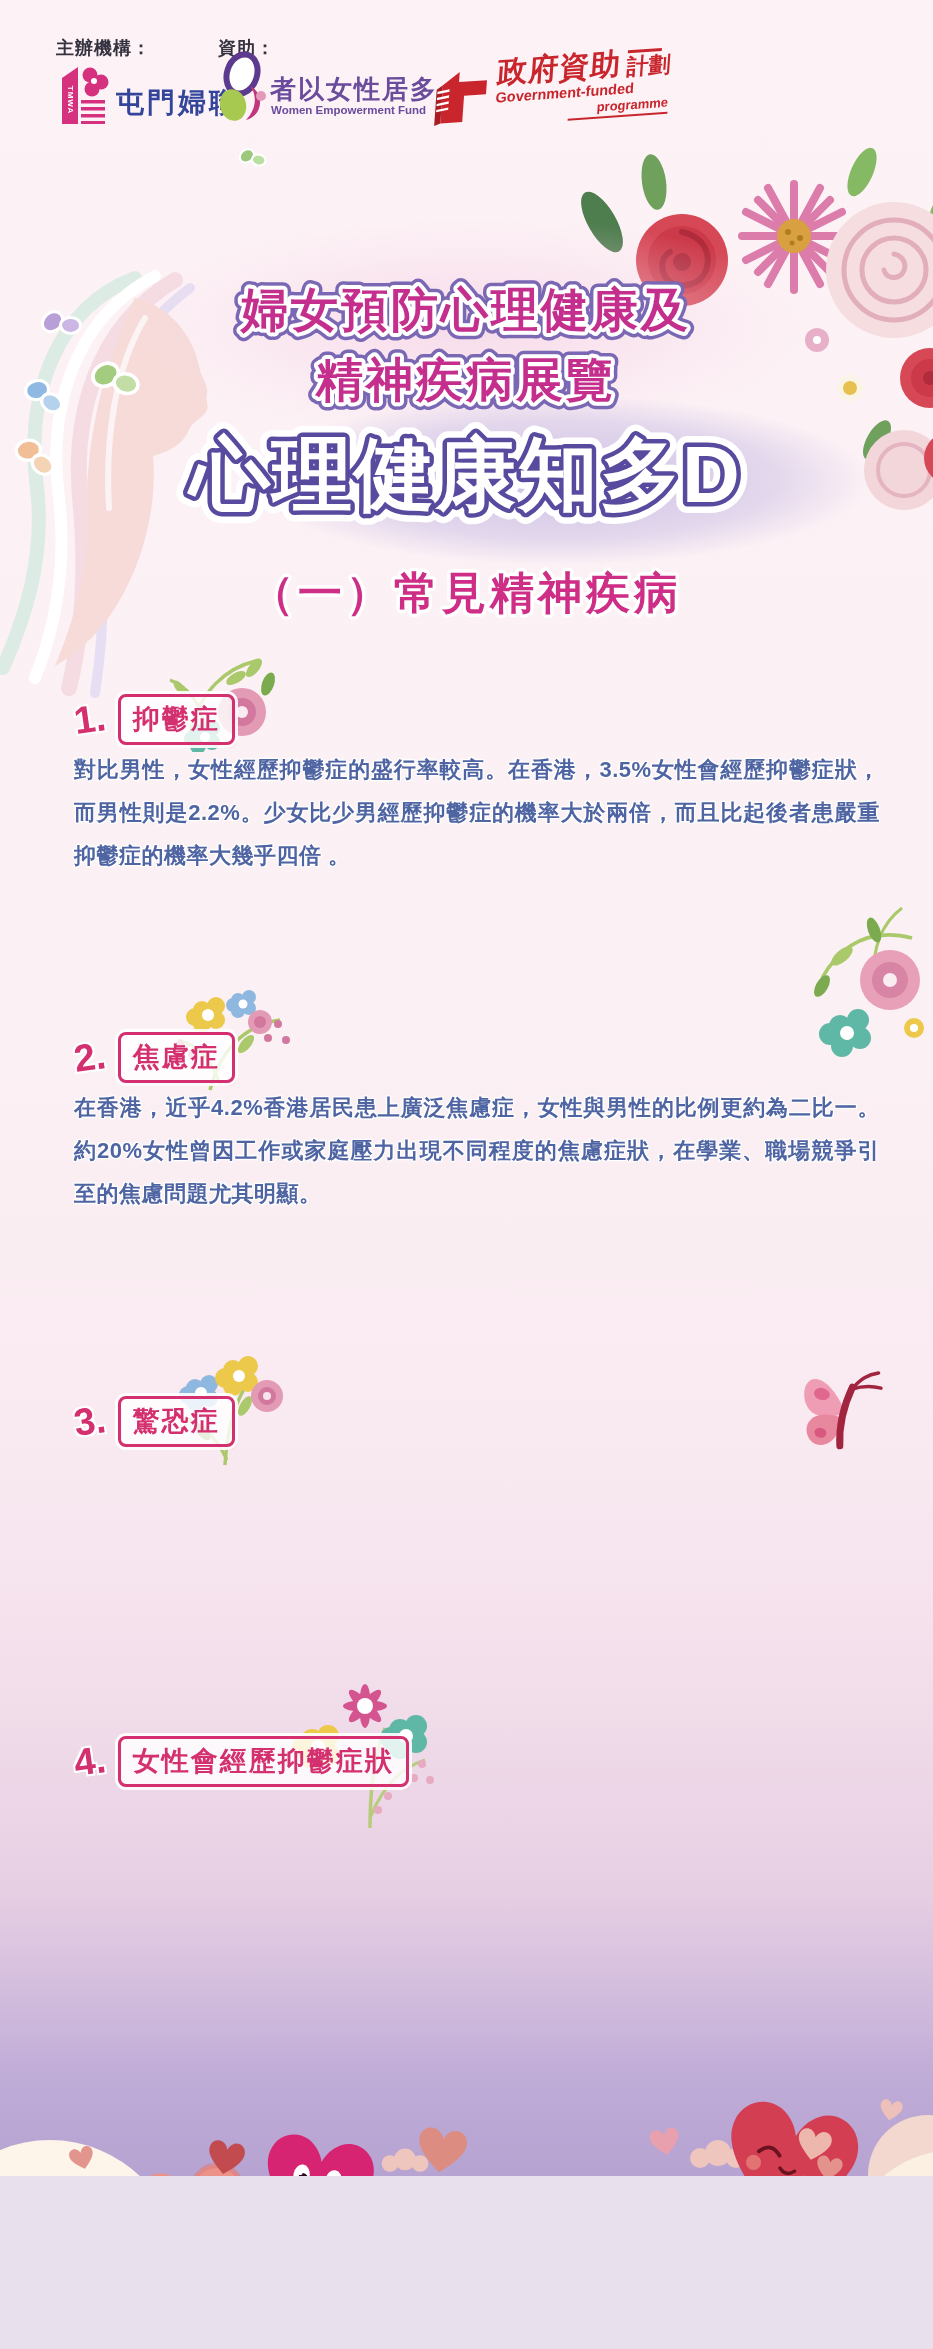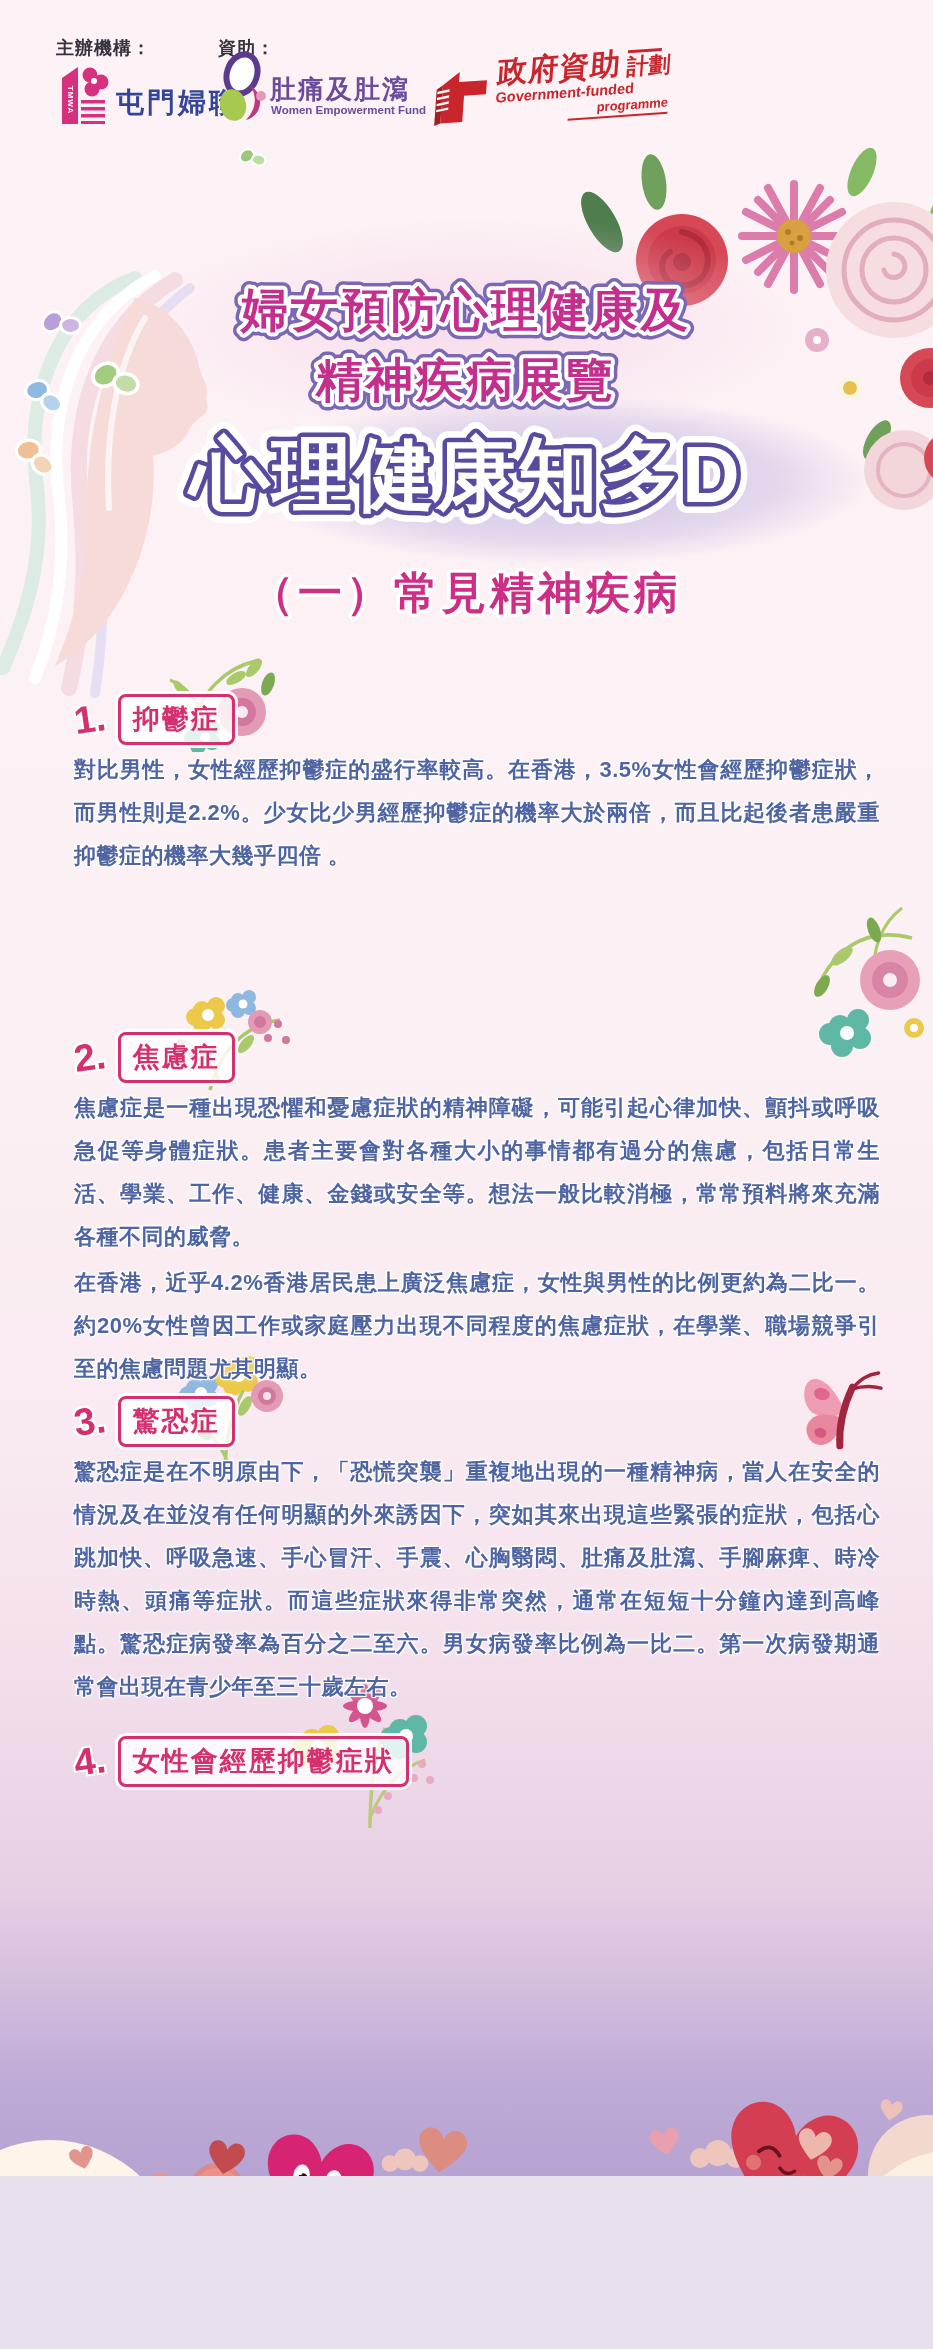--- a/index.html
+++ b/index.html
@@ -73,21 +73,21 @@
     <text x="14" y="38" font-size="8" fill="#ffffff" font-weight="bold" text-anchor="middle" writing-mode="tb" letter-spacing="1">TMWA</text>
   </svg>
   <div class="org-name">屯門婦聯</div>
 
   <svg class="fund-mark" width="58" height="82" viewBox="0 0 58 82">
     <ellipse cx="30" cy="24" rx="15" ry="20" fill="#fff" stroke="#5c3a8e" stroke-width="6" transform="rotate(18 30 24)"></ellipse>
     <ellipse cx="21" cy="55" rx="13" ry="16" fill="#a8c94f" transform="rotate(-14 21 55)"></ellipse>
     <path d="M38 36 C53 43 51 66 34 70 C45 59 45 44 38 36 Z" fill="#c0377e"></path>
     <circle cx="49" cy="46" r="5" fill="#e29ab8"></circle>
   </svg>
-  <div class="fund-zh">肚痛及肚瀉</div>
+  <div class="fund-zh">者以女性居多</div>
   <div class="fund-en">Women Empowerment Fund</div>
 
   <div class="gov">
     <svg width="64" height="66" viewBox="0 0 64 66">
       <path d="M18 62 L18 24 L34 12 L34 22 L62 22 L62 36 L40 36 L40 62 Z" fill="#c8252c"></path>
       <path d="M12 64 L12 28 L18 24 L18 62 Z" fill="#a81d23"></path>
       <rect x="13" y="32" width="12" height="2.4" fill="#fff" transform="skewY(-8)"></rect>
       <rect x="13" y="38" width="12" height="2.4" fill="#fff" transform="skewY(-8)"></rect>
       <rect x="13" y="44" width="12" height="2.4" fill="#fff" transform="skewY(-8)"></rect>
       <rect x="13" y="50" width="12" height="2.4" fill="#fff" transform="skewY(-8)"></rect>
@@ -285,21 +285,20 @@
       <circle cx="83" cy="25" r="7" fill="#8fb8e0"></circle>
         <circle cx="93" cy="24" r="4.5" fill="#fff"></circle>
     </g>
     <circle cx="110" cy="42" r="12" fill="#e39ab5"></circle>
       <circle cx="110" cy="42" r="6" fill="#d2789f"></circle>
   </svg>
   <div class="sec-head" style="top:1032px;">
     <span class="sec-num">2.</span><span class="sec-badge"><span>焦慮症</span></span>
   </div>
   <div class="sec-body" style="top:1086px;">
-    <p>焦慮症是一種出現恐懼和憂慮症狀的精神障礙，可能引起心律加快、顫抖或呼吸急促等身體症狀。患者主要會對各種大小的事情都有過分的焦慮，包括日常生活、學業、工作、健康、金錢或安全等。想法一般比較消極，常常預料將來充滿各種不同的威脅。</p>
     <p>在香港，近乎4.2%香港居民患上廣泛焦慮症，女性與男性的比例更約為二比一。約20%女性曾因工作或家庭壓力出現不同程度的焦慮症狀，在學業、職場競爭引至的焦慮問題尤其明顯。</p>
   </div>
 
   <svg class="deco" style="left:795px;top:1356px;transform:rotate(14deg);z-index:2;" width="100" height="105" viewBox="0 0 100 105">
     <path d="M48 52 C20 18 0 30 8 52 C14 68 32 70 46 60 Z" fill="#ef9db4"></path>
     <path d="M46 62 C22 60 10 76 22 90 C32 100 48 92 50 72 Z" fill="#e8889f"></path>
     <ellipse cx="24" cy="44" rx="8" ry="6" fill="#e0688e"></ellipse>
     <ellipse cx="32" cy="82" rx="6" ry="5" fill="#d8597f"></ellipse>
     <path d="M52 30 C48 50 48 70 54 90" stroke="#a2253f" stroke-width="7" fill="none" stroke-linecap="round"></path>
     <path d="M52 32 C58 20 64 14 74 10 M52 32 C62 26 70 24 80 24" stroke="#a2253f" stroke-width="3.5" fill="none" stroke-linecap="round"></path>
@@ -325,23 +324,20 @@
         <circle cx="78" cy="46" r="10" fill="#ecc94b"></circle>
       <circle cx="70" cy="38" r="10" fill="#ecc94b"></circle>
         <circle cx="84" cy="36" r="6" fill="#fff"></circle>
     </g>
     <circle cx="112" cy="56" r="16" fill="#e39ab5"></circle>
       <circle cx="112" cy="56" r="9" fill="#d2789f"></circle>
       <circle cx="112" cy="56" r="4" fill="#fff" opacity=".8"></circle>
   </svg>
   <div class="sec-head" style="top:1396px;">
     <span class="sec-num">3.</span><span class="sec-badge"><span>驚恐症</span></span>
-  </div>
-  <div class="sec-body" style="top:1450px;">
-    <p>驚恐症是在不明原由下，「恐慌突襲」重複地出現的一種精神病，當人在安全的情況及在並沒有任何明顯的外來誘因下，突如其來出現這些緊張的症狀，包括心跳加快、呼吸急速、手心冒汗、手震、心胸翳悶、肚痛及肚瀉、手腳麻痺、時冷時熱、頭痛等症狀。而這些症狀來得非常突然，通常在短短十分鐘內達到高峰點。驚恐症病發率為百分之二至六。男女病發率比例為一比二。第一次病發期通常會出現在青少年至三十歲左右。</p>
   </div>
 
   <svg class="deco" style="left:270px;top:1668px;z-index:2;" width="180" height="170" viewBox="0 0 180 170">
     <path d="M100 160 C100 120 105 85 115 60" stroke="#b7cc7a" stroke-width="3.5" fill="none"></path>
     <path d="M100 150 C112 120 130 100 155 92" stroke="#b7cc7a" stroke-width="3" fill="none"></path>
     <circle cx="152" cy="96" r="4" fill="#e8aac0"></circle>
       <circle cx="144" cy="110" r="4" fill="#e8aac0"></circle>
       <circle cx="160" cy="112" r="4" fill="#e8aac0"></circle>
     <circle cx="118" cy="128" r="4" fill="#e8aac0"></circle>
       <circle cx="108" cy="142" r="4" fill="#e8aac0"></circle>

